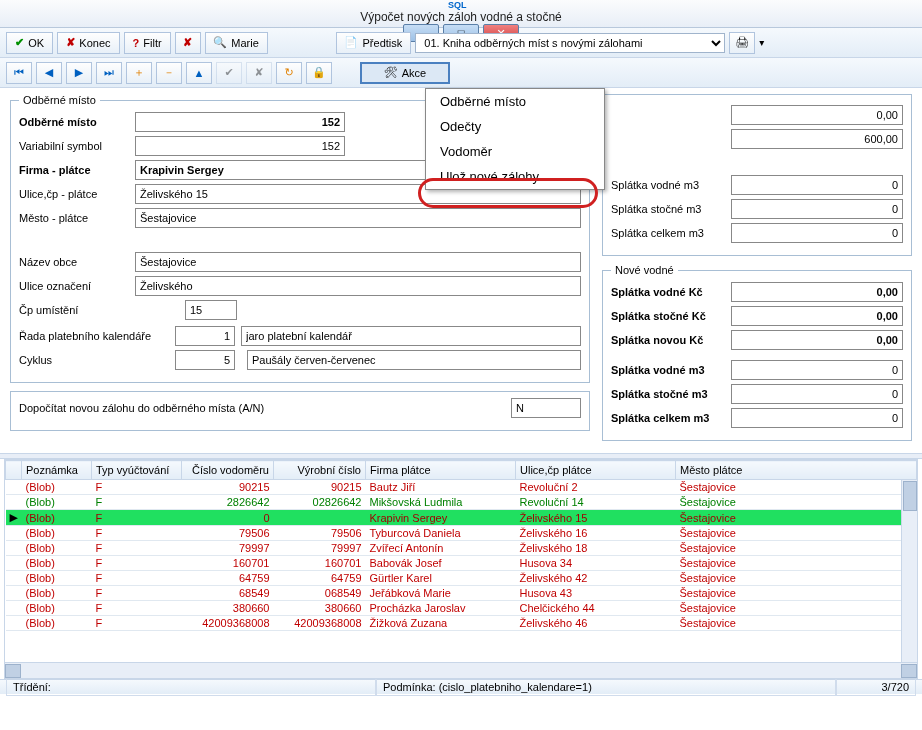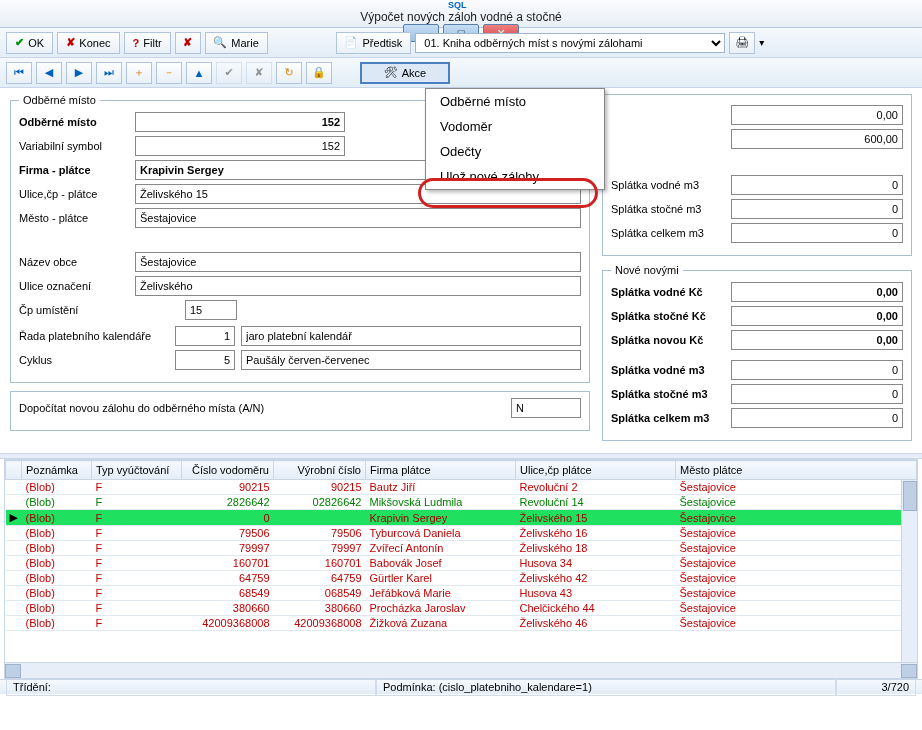--- a/index.html
+++ b/index.html
@@ -171,22 +171,22 @@
   <button class="tbtn pressed" style="width:90px;justify-content:center">
       <span>🛠</span>
       <span>Akce</span>
     </button>
 </div>
 
 <div class="form-area">
 
   <div class="dropdown-menu">
     <div class="menu-item">Odběrné místo</div>
+    <div class="menu-item">Odečty</div>
     <div class="menu-item">Vodoměr</div>
-    <div class="menu-item">Odečty</div>
     <div class="menu-item">Ulož nové zálohy</div>
   </div>
   <div class="red-circle"></div>
 
   <div class="form-left">
     <fieldset>
       <legend>Odběrné místo</legend>
       <div class="row">
           <span class="lbl bold lcol">Odběrné místo</span>
           <input class="field right bold" style="width: 210px;" value="152">
@@ -220,21 +220,21 @@
           <input class="field" style="width: 52px; margin-left: 50px;" value="15">
         </div>
       <div class="row" style="margin-top:6px">
           <span class="lbl lcol2">Řada platebního kalendáře</span>
           <input class="field right" style="width: 60px;" value="1">
           <input class="field" style="flex: 1 1 0%;" value="jaro platební kalendář">
         </div>
       <div class="row">
           <span class="lbl lcol2">Cyklus</span>
           <input class="field right" style="width: 60px;" value="5">
-          <input class="field" style="flex: 1 1 0%;" value="Paušály červen-červenec">
+          <input class="field" style="flex: 1 1 0%; margin-left: 6px;" value="Paušály červen-červenec">
         </div>
     </fieldset>
     <fieldset>
       <div class="row">
           <span class="lbl" style="flex:1">Dopočítat novou zálohu do odběrného místa (A/N)</span>
           <input class="field" style="width: 70px;" value="N">
         </div>
     </fieldset>
   </div>
 
@@ -256,21 +256,21 @@
       <div class="right-row">
           <span class="rlbl">Splátka stočné m3</span>
           <input class="field right" value="0" style="">
         </div>
       <div class="right-row">
           <span class="rlbl">Splátka celkem m3</span>
           <input class="field right" value="0" style="">
         </div>
     </fieldset>
     <fieldset>
-      <legend>Nové novými</legend>
+      <legend>Nové vodné</legend>
       <div class="right-row">
           <span class="rlbl bold">Splátka vodné Kč</span>
           <input class="field right bold" value="0,00" style="">
         </div>
       <div class="right-row">
           <span class="rlbl bold">Splátka stočné Kč</span>
           <input class="field right bold" value="0,00" style="">
         </div>
       <div class="right-row">
           <span class="rlbl bold">Splátka novou Kč</span>

